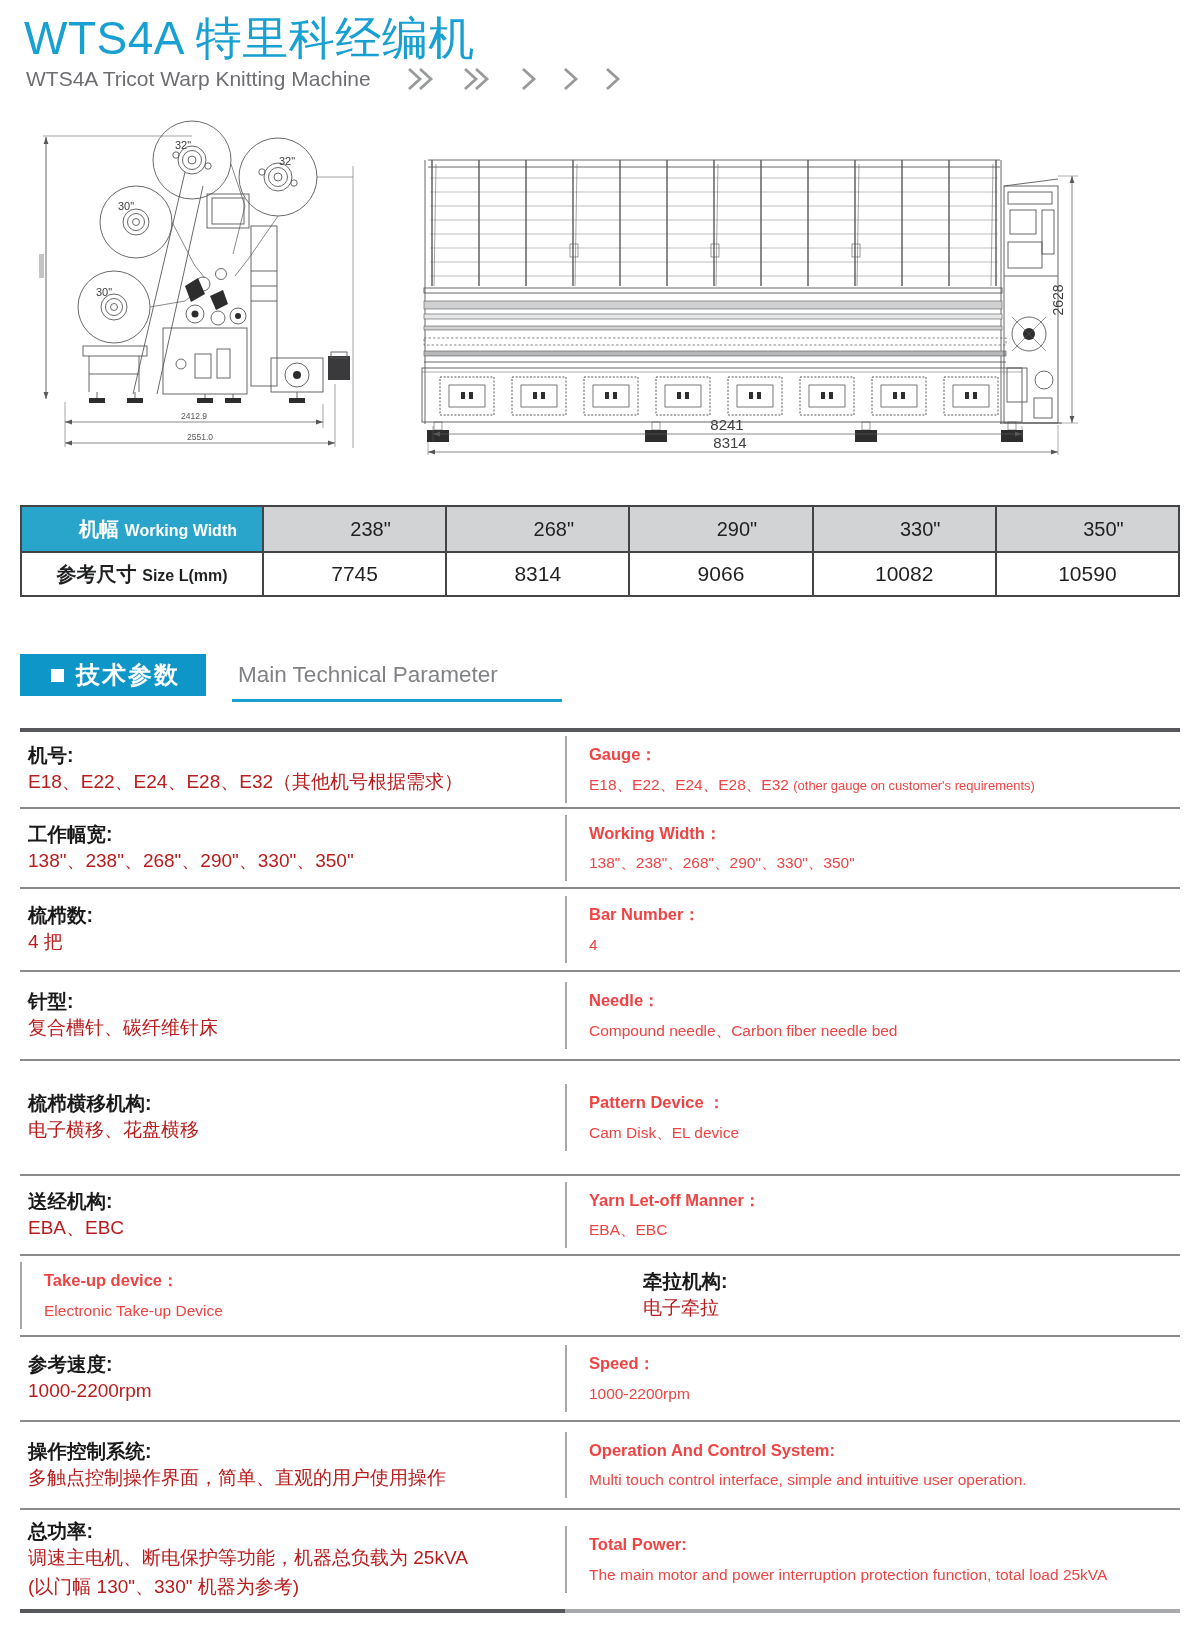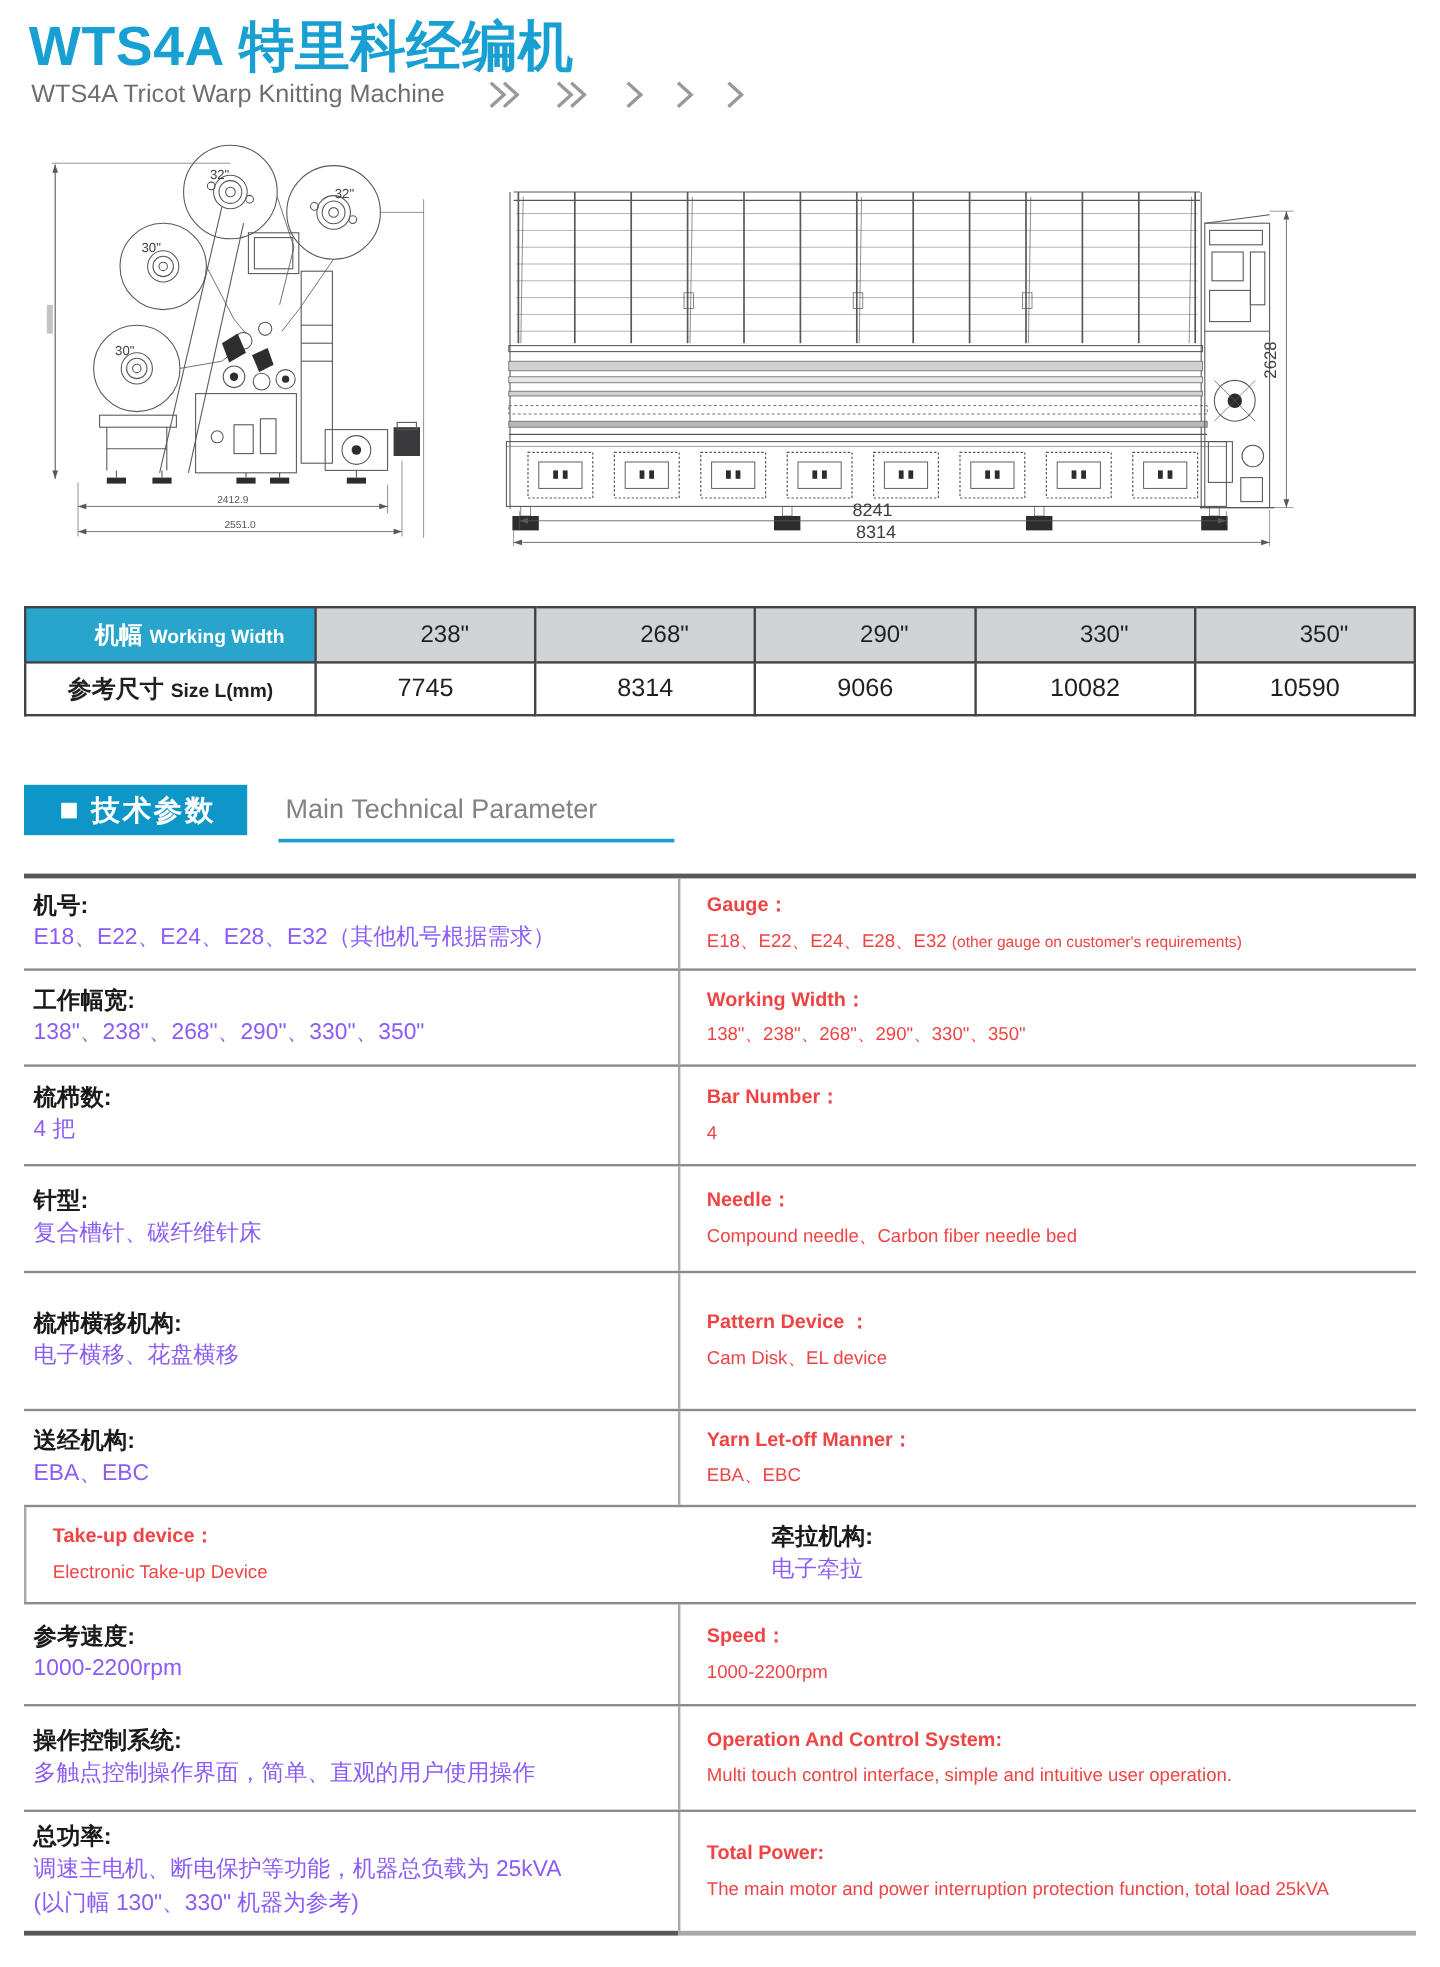--- a/index.html
+++ b/index.html
@@ -4,21 +4,21 @@
 <style>
   * { box-sizing: border-box; }
   body { margin:0; background:#fff; }
   .page {
     position:relative; width:1200px; height:1639px; background:#fff;
     font-family:"Liberation Sans", sans-serif; color:#231f20; overflow:hidden;
   }
   
   .title {
     position:absolute; left:24px; top:8px; margin:0;
-    font-size:46px; font-weight:bold; color:#18a0d2; letter-spacing:0.5px;
+    font-size:46px; font-weight:normal; color:#18a0d2; letter-spacing:0.5px;
   }
   .subtitle-row { position:absolute; left:26px; top:66px; display:flex; align-items:center; gap:36px;justify-content:center; }
   .subtitle { font-size:21px; color:#6d6e71; }
   .chevrons { display:block; }
   
   .drawing-side  { position:absolute; left:35px;  top:106px; }
   .drawing-front { position:absolute; left:400px; top:146px; }
   svg text { font-family:"Liberation Sans", sans-serif; }
   
   .width-table {
@@ -42,32 +42,32 @@
   }
   .section-square { width:13px; height:13px; background:#fff; display:inline-block; }
   .section-cn { font-size:24px; font-weight:bold; letter-spacing:2px; }
   .section-en { position:absolute; left:218px; top:8px; font-size:22.5px; color:#808285; }
   .section-underline { position:absolute; left:212px; top:45px; width:330px; height:2.5px; background:#1b9fd0; }
   
   .spec-table {
     position:absolute; left:20px; top:728px; width:1160px;
     border-top:4px solid #57585b;
   }
-  .spec-row { display:flex; }
+  .spec-row { display:flex;align-items:center; }
   .spec-row + .spec-row { border-top:2px solid #8a8b8d; }
   .cell { display:flex; flex-direction:column; justify-content:center; }
   .cell.cn { width:545px; padding:8px 12px 8px 8px; }
   .cell.en { flex:1; border-left:2px solid #a6a8aa; padding:8px 10px 8px 22px; }
   .spec-row:nth-child(1){min-height:75px} .spec-row:nth-child(2){min-height:80px}
   .spec-row:nth-child(3){min-height:83px} .spec-row:nth-child(4){min-height:89px}
   .spec-row:nth-child(5){min-height:115px} .spec-row:nth-child(6){min-height:80px}
   .spec-row:nth-child(7){min-height:81px} .spec-row:nth-child(8){min-height:85px}
   .spec-row:nth-child(9){min-height:88px} .spec-row:nth-child(10){min-height:96px}
   .cn-label { font-size:19.5px; font-weight:bold; color:#1a1a1a; line-height:1.35; }
-  .cn-value { font-size:19px; color:#8b5cf6; line-height:1.5; white-space:pre-line; }
+  .cn-value { font-size:19px; color:#b91c1c; line-height:1.5; white-space:pre-line; }
   .en-label { font-size:16.5px; font-weight:bold; color:#ef4444; line-height:1.3; }
   .en-value { font-size:15.5px; color:#ef4444; margin-top:9px; line-height:1.3; }
   .en-note { font-size:13px; }
   .bottom-border-left  { position:absolute; left:0;   bottom:-4px; width:545px; height:4px; background:#57585b; }
   .bottom-border-right { position:absolute; left:545px; bottom:-4px; width:615px; height:4px; background:#a7a9ac; }
 </style>
 </head>
 <body>
 
 <div class="page">

